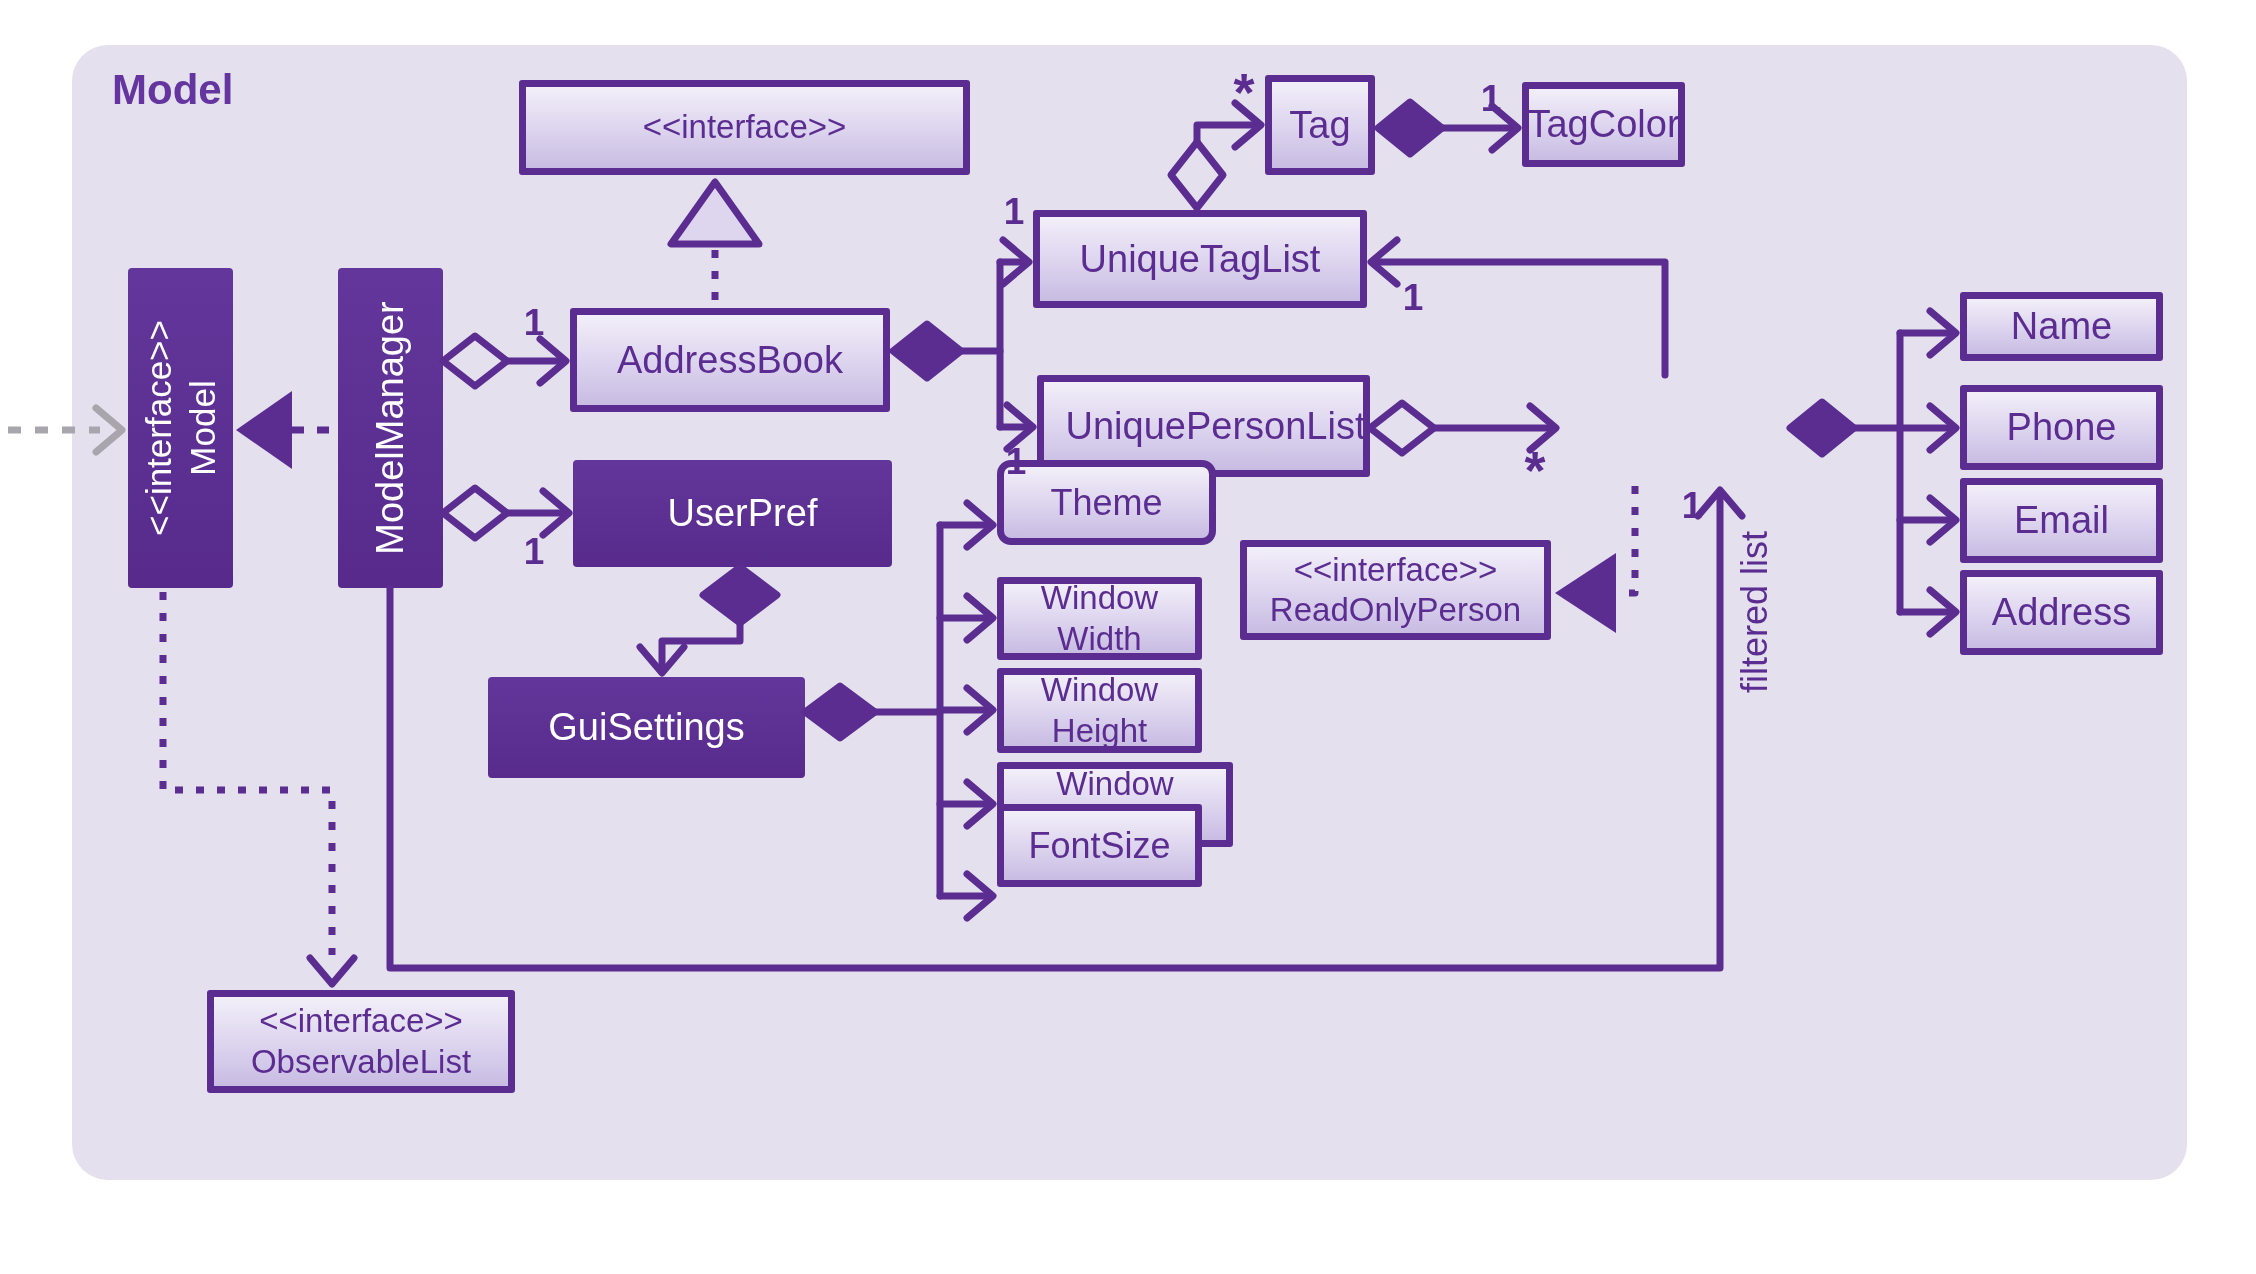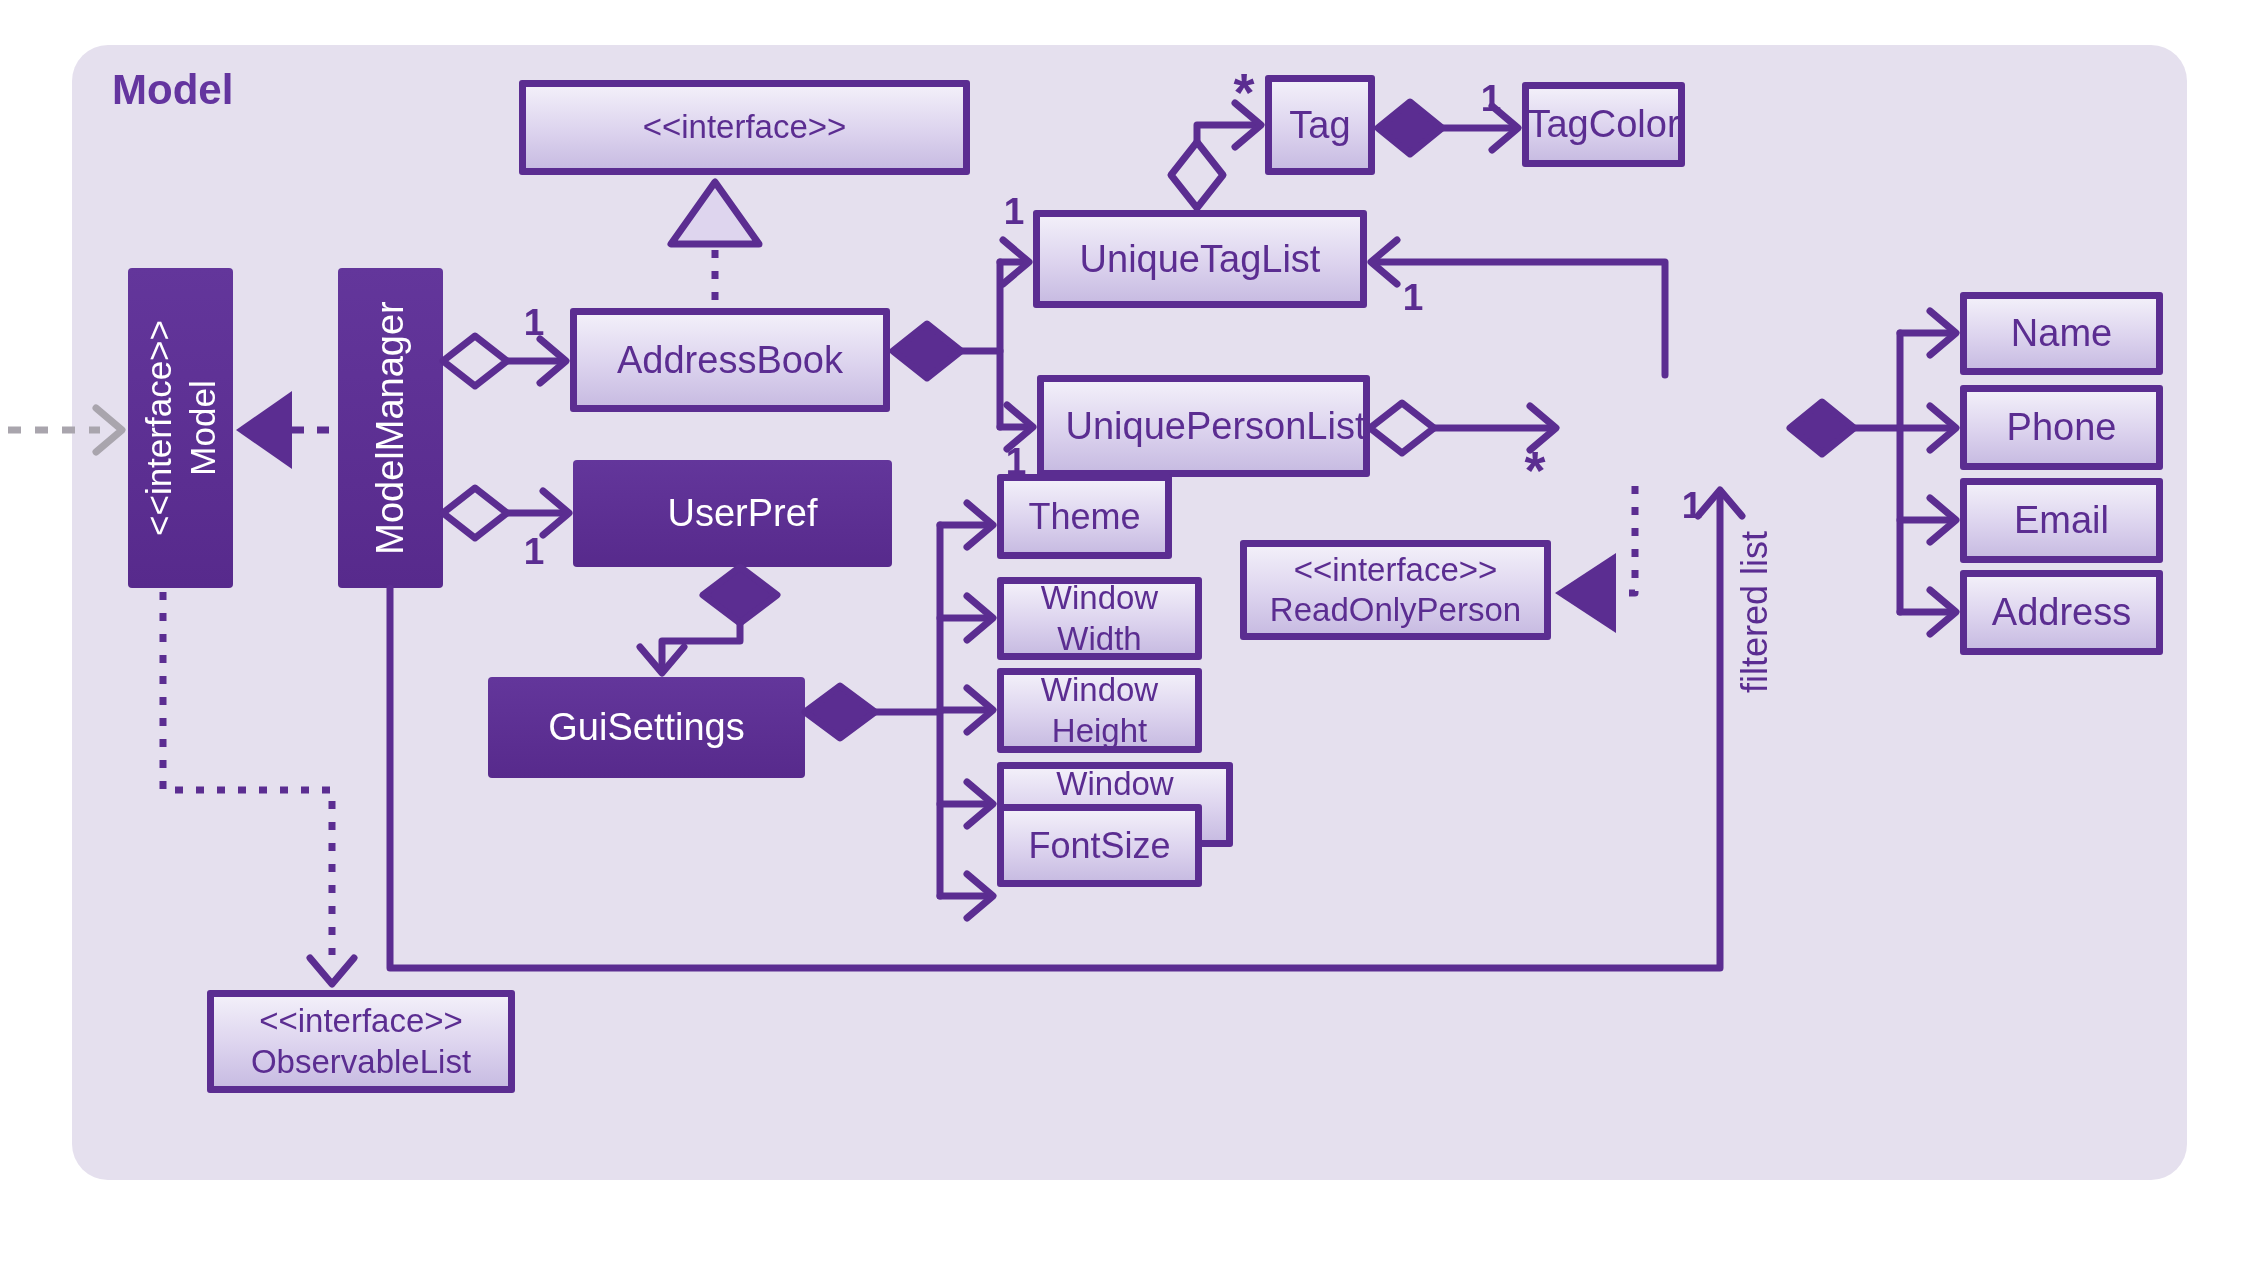--- a/index.html
+++ b/index.html
@@ -73,34 +73,34 @@
 
   <div class="box" style="left:570px;top:308px;width:320px;height:104px;">
     <span class="name">AddressBook</span>
   </div>
 
   <div class="box" style="left:1037px;top:375px;width:333px;height:102px;padding-left:24px;">
     <span class="name">UniquePersonList</span>
   </div>
 
 
-  <div class="box" style="left:1960px;top:292px;width:203px;height:83px;">
+  <div class="box" style="left:1960px;top:292px;width:203px;height:69px;">
     <span class="name">Name</span>
   </div>
   <div class="box" style="left:1960px;top:478px;width:203px;height:85px;">
     <span class="name">Email</span>
   </div>
   <div class="box" style="left:1960px;top:385px;width:203px;height:85px;">
     <span class="name">Phone</span>
   </div>
   <div class="box" style="left:1960px;top:570px;width:203px;height:85px;text-align:center;">
     <span class="name">Address</span>
   </div>
 
-  <div class="box" style="left:997px;top:474px;width:175px;height:85px;">
+  <div class="box" style="left:997px;top:460px;width:219px;height:85px;border-radius:14px;">
     <span class="name" style="font-size:36px;">Theme</span>
   </div>
   <div class="box" style="left:997px;top:577px;width:205px;height:83px;">
     <span class="l1">Window</span>
     <span class="l2">Width</span>
   </div>
   <div class="box" style="left:997px;top:668px;width:205px;height:85px;">
     <span class="l1">Window</span>
     <span class="l2">Height</span>
   </div>

